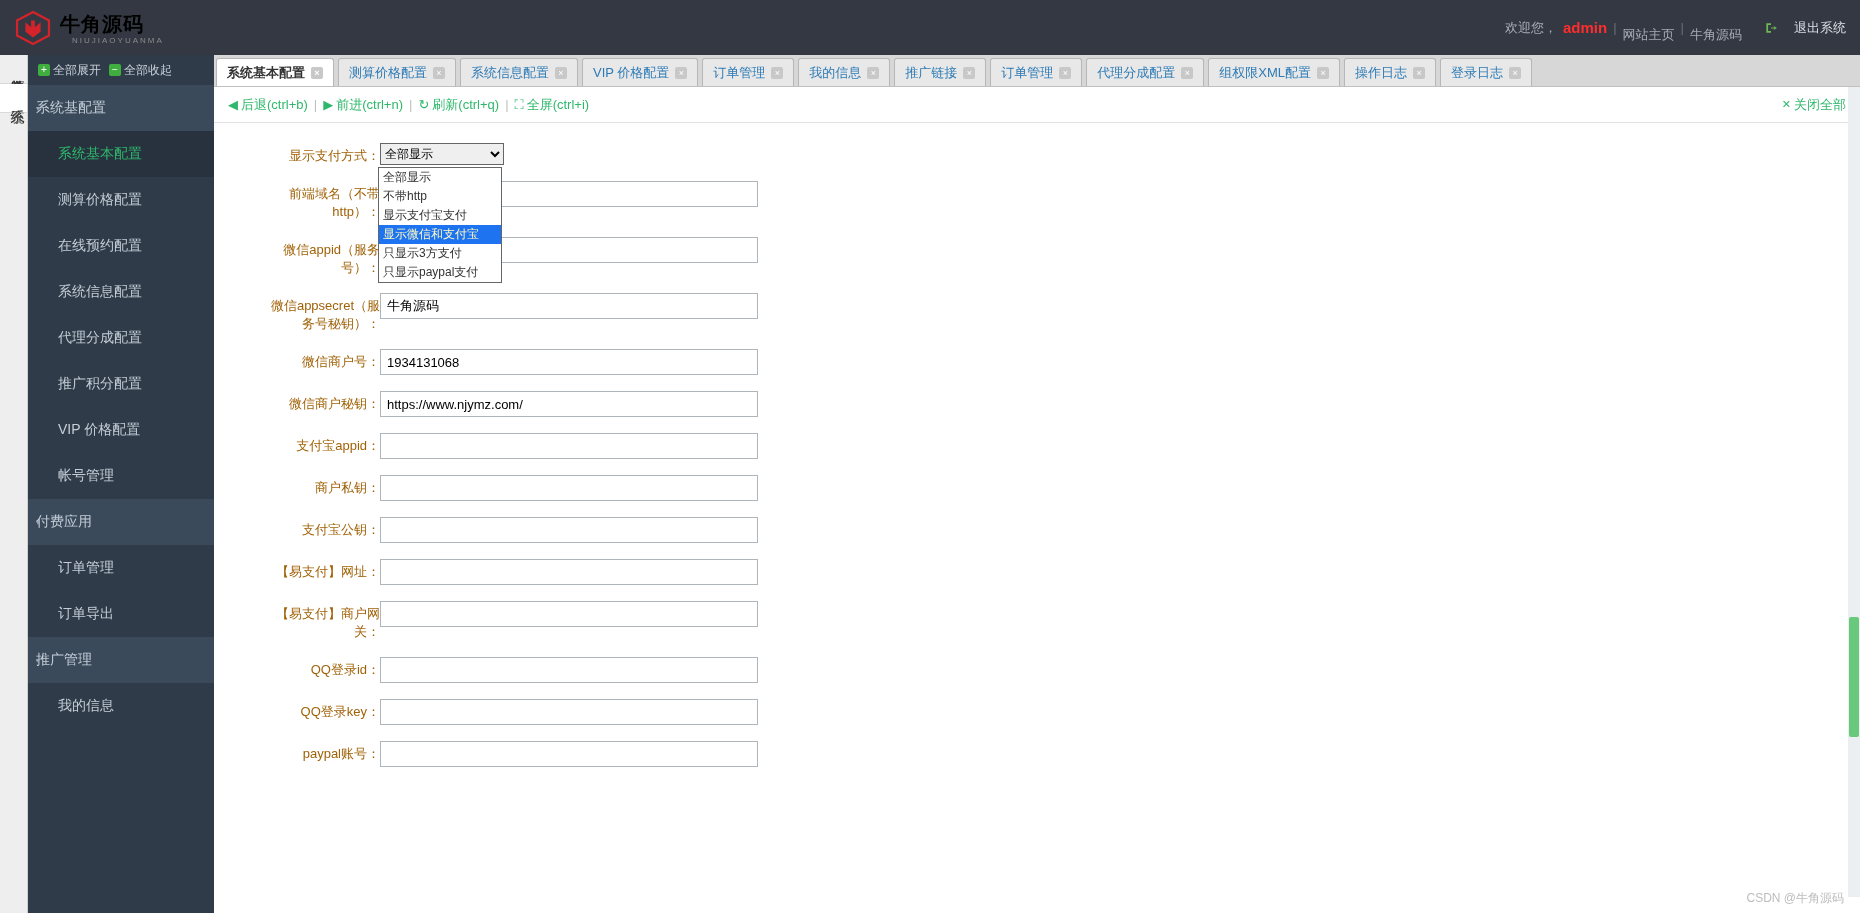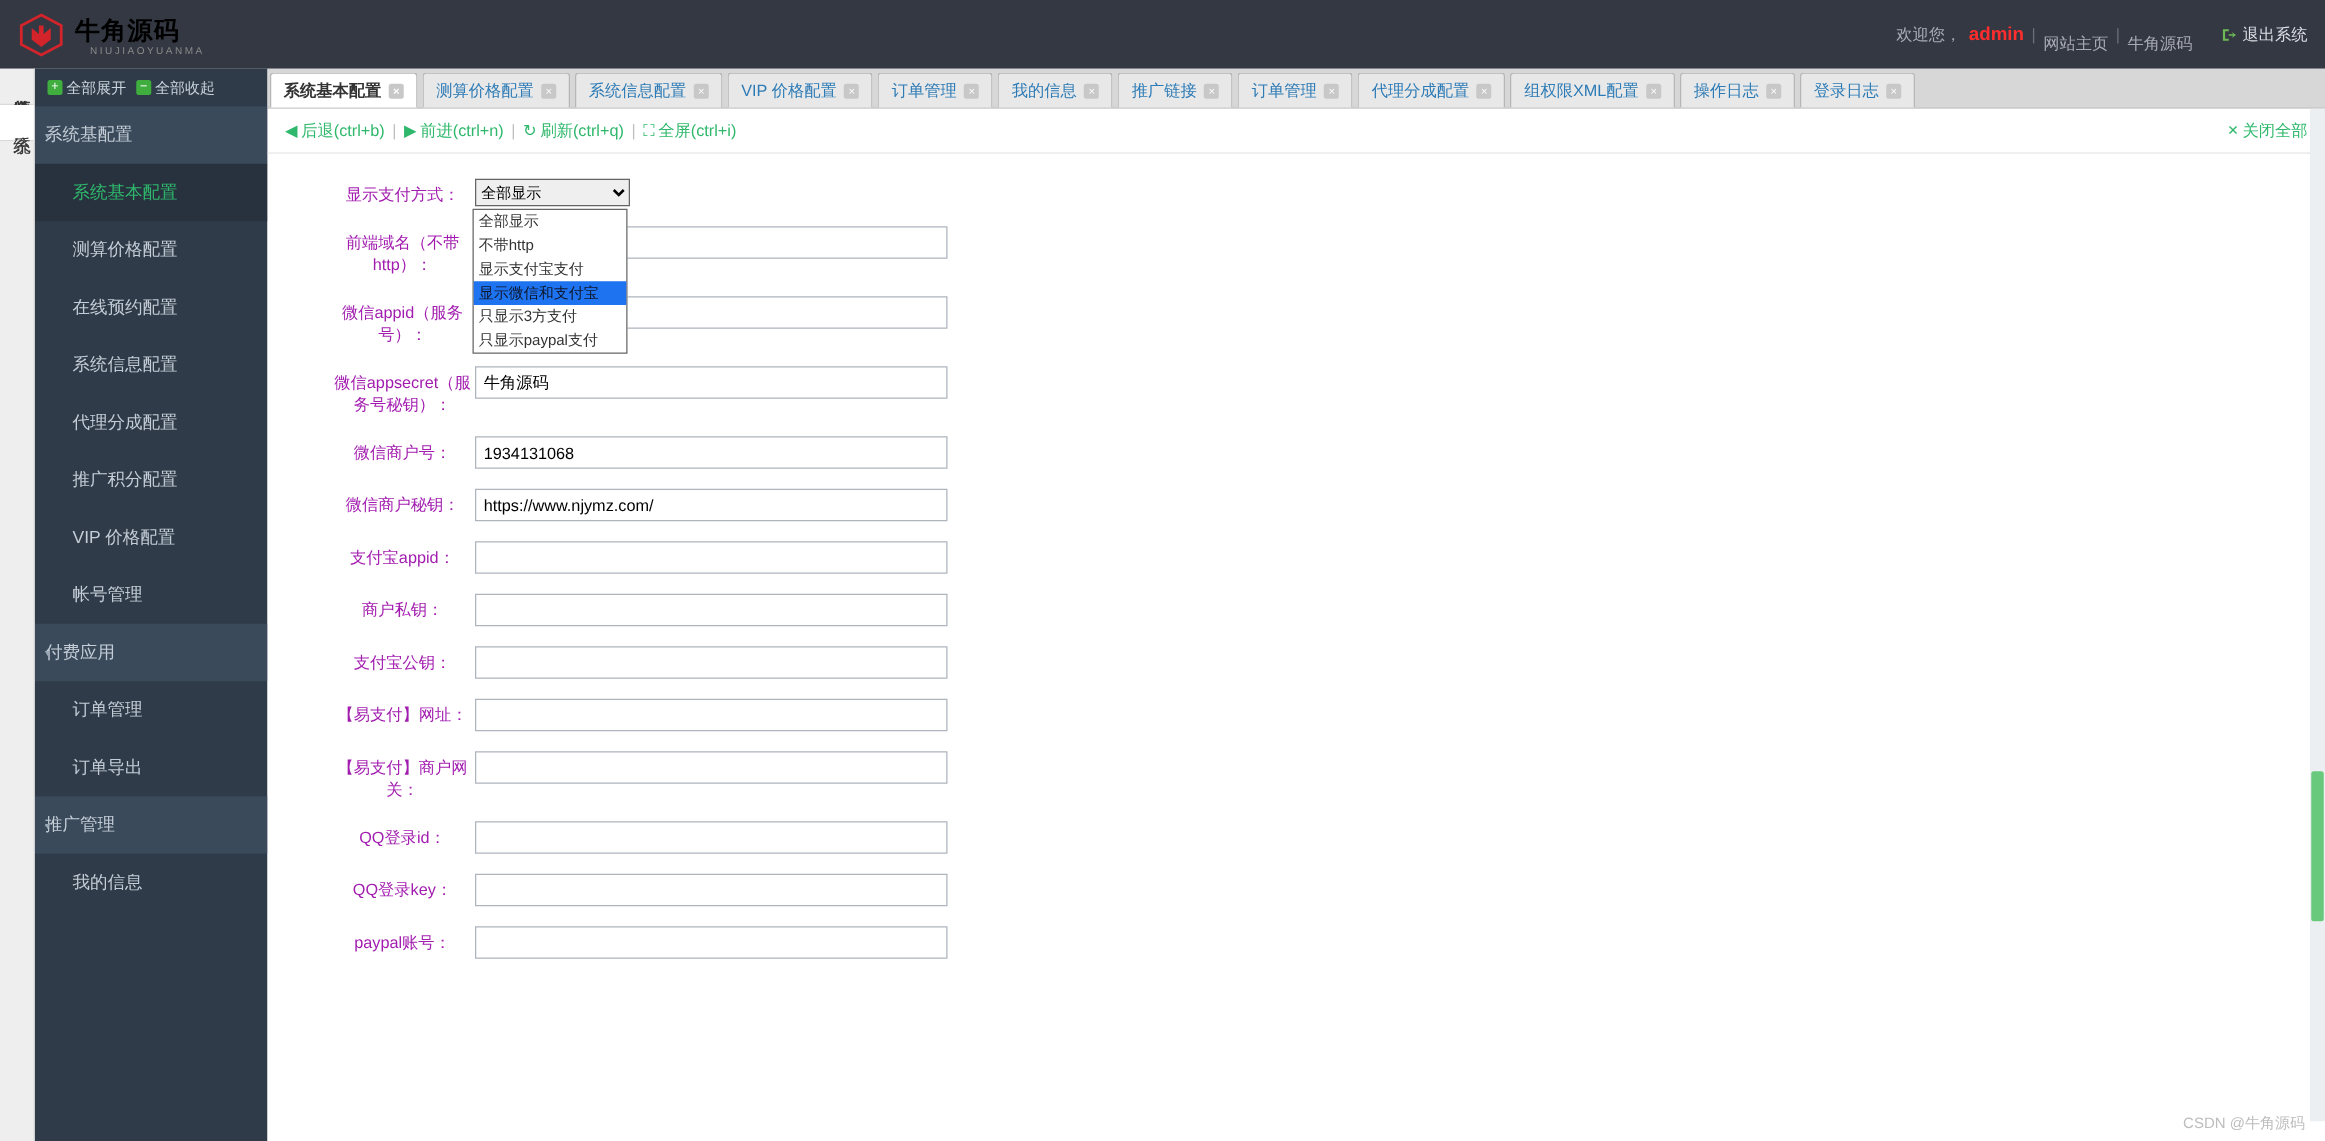--- a/index.html
+++ b/index.html
@@ -8,21 +8,21 @@
 
 .header { height: 55px; background: #333842; display: flex; align-items: center; justify-content: space-between; padding: 0 14px; }
 .logo-area { display: flex; align-items: center; gap: 8px; }
 .logo-img { width: 38px; height: 38px; }
 .logo-text { color: #000; font-size: 20px; font-weight: bold; letter-spacing: 1px; }
 .logo-sub { color: #8a8a8a; font-size: 8px; letter-spacing: 2px; margin-top: -2px; padding-left: 12px; }
 .header-right { display: flex; align-items: center; gap: 6px; color: #a8abb3; }
 .hr-user { color: #ff2d2d; font-weight: bold; font-size: 15px; }
 .hr-sep { color: #6a6f7a; }
 .hr-link { color: #a8abb3; cursor: pointer; margin-top: 15px; }
-.hr-exit { color: #dcdfe6; cursor: pointer; display: flex; align-items: center; gap: 4px; }
+.hr-exit { color: #dcdfe6; cursor: pointer; display: flex; align-items: center; gap: 16px; }
 .exit-icon { width: 14px; height: 14px; }
 
 
 .main { position: absolute; top: 55px; left: 0; right: 0; bottom: 0; display: flex; }
 
 
 .col-nav { width: 28px; background: #eee; border-right: 1px solid #d0d0d0; display: flex; flex-direction: column; }
 .col-nav-item { writing-mode: vertical-rl; text-orientation: upright; padding: 14px 0; text-align: center; font-size: 14px; cursor: pointer; color: #333; border-bottom: 1px solid #d9d9d9; }
 .col-nav-item.active { background: #fff; }
 
@@ -48,28 +48,28 @@
 .toolbar { position: absolute; top: 87px; left: 214px; right: 0; height: 36px; display: flex; align-items: center; padding: 0 14px; background: #fff; border-bottom: 1px solid #e1e1e1; justify-content: space-between; }
 .tb-left { display: flex; align-items: center; gap: 6px; }
 .tb-btn { color: #2fb86c; display: flex; align-items: center; gap: 3px; cursor: pointer; }
 .tb-sep { color: #bfbfbf; }
 .tb-close-all { color: #2fb86c; display: flex; align-items: center; gap: 3px; cursor: pointer; }
 .tb-close-all .xic { color: #2fb86c; font-size: 11px; }
 
 
 .content { position: absolute; top: 123px; left: 214px; right: 14px; bottom: 0; overflow-y: auto; background: #fff; padding: 20px 50px; }
 .form-row { display: flex; align-items: flex-start; margin-bottom: 16px; }
-.form-label { width: 116px; text-align: center; padding-top: 4px; font-size: 13px; color: #a21caf; }
+.form-label { width: 116px; text-align: right; padding-top: 4px; font-size: 13px; color: #a16207; }
 .form-input { width: 378px; height: 26px; border: 1px solid #aeb5bd; padding: 0 6px; font-size: 13px; }
 .form-select { width: 124px; height: 22px; border: 1px solid #666; font-size: 12px; }
 
 
 .dropdown-pop { position: absolute; top: 167px; left: 378px; width: 124px; background: #fff; border: 1px solid #666; z-index: 50; }
 .dd-item { padding: 1px 4px; font-size: 12px; cursor: pointer; }
-.dd-item.sel { background: #1e73f0; color: #0f172a; }
+.dd-item.sel { background: #1e73f0; color: #fef9c3; }
 
 
 .scroll-y { position: absolute; right: 0; top: 87px; bottom: 16px; width: 12px; background: #eceff1; }
 .scroll-thumb { position: absolute; right: 1px; width: 10px; background: #68c97c; border-radius: 2px; }
 
 
 .watermark { position: absolute; right: 16px; bottom: 6px; font-size: 12px; color: #bdbdbd; }
 </style>
 </head>
 <body>

